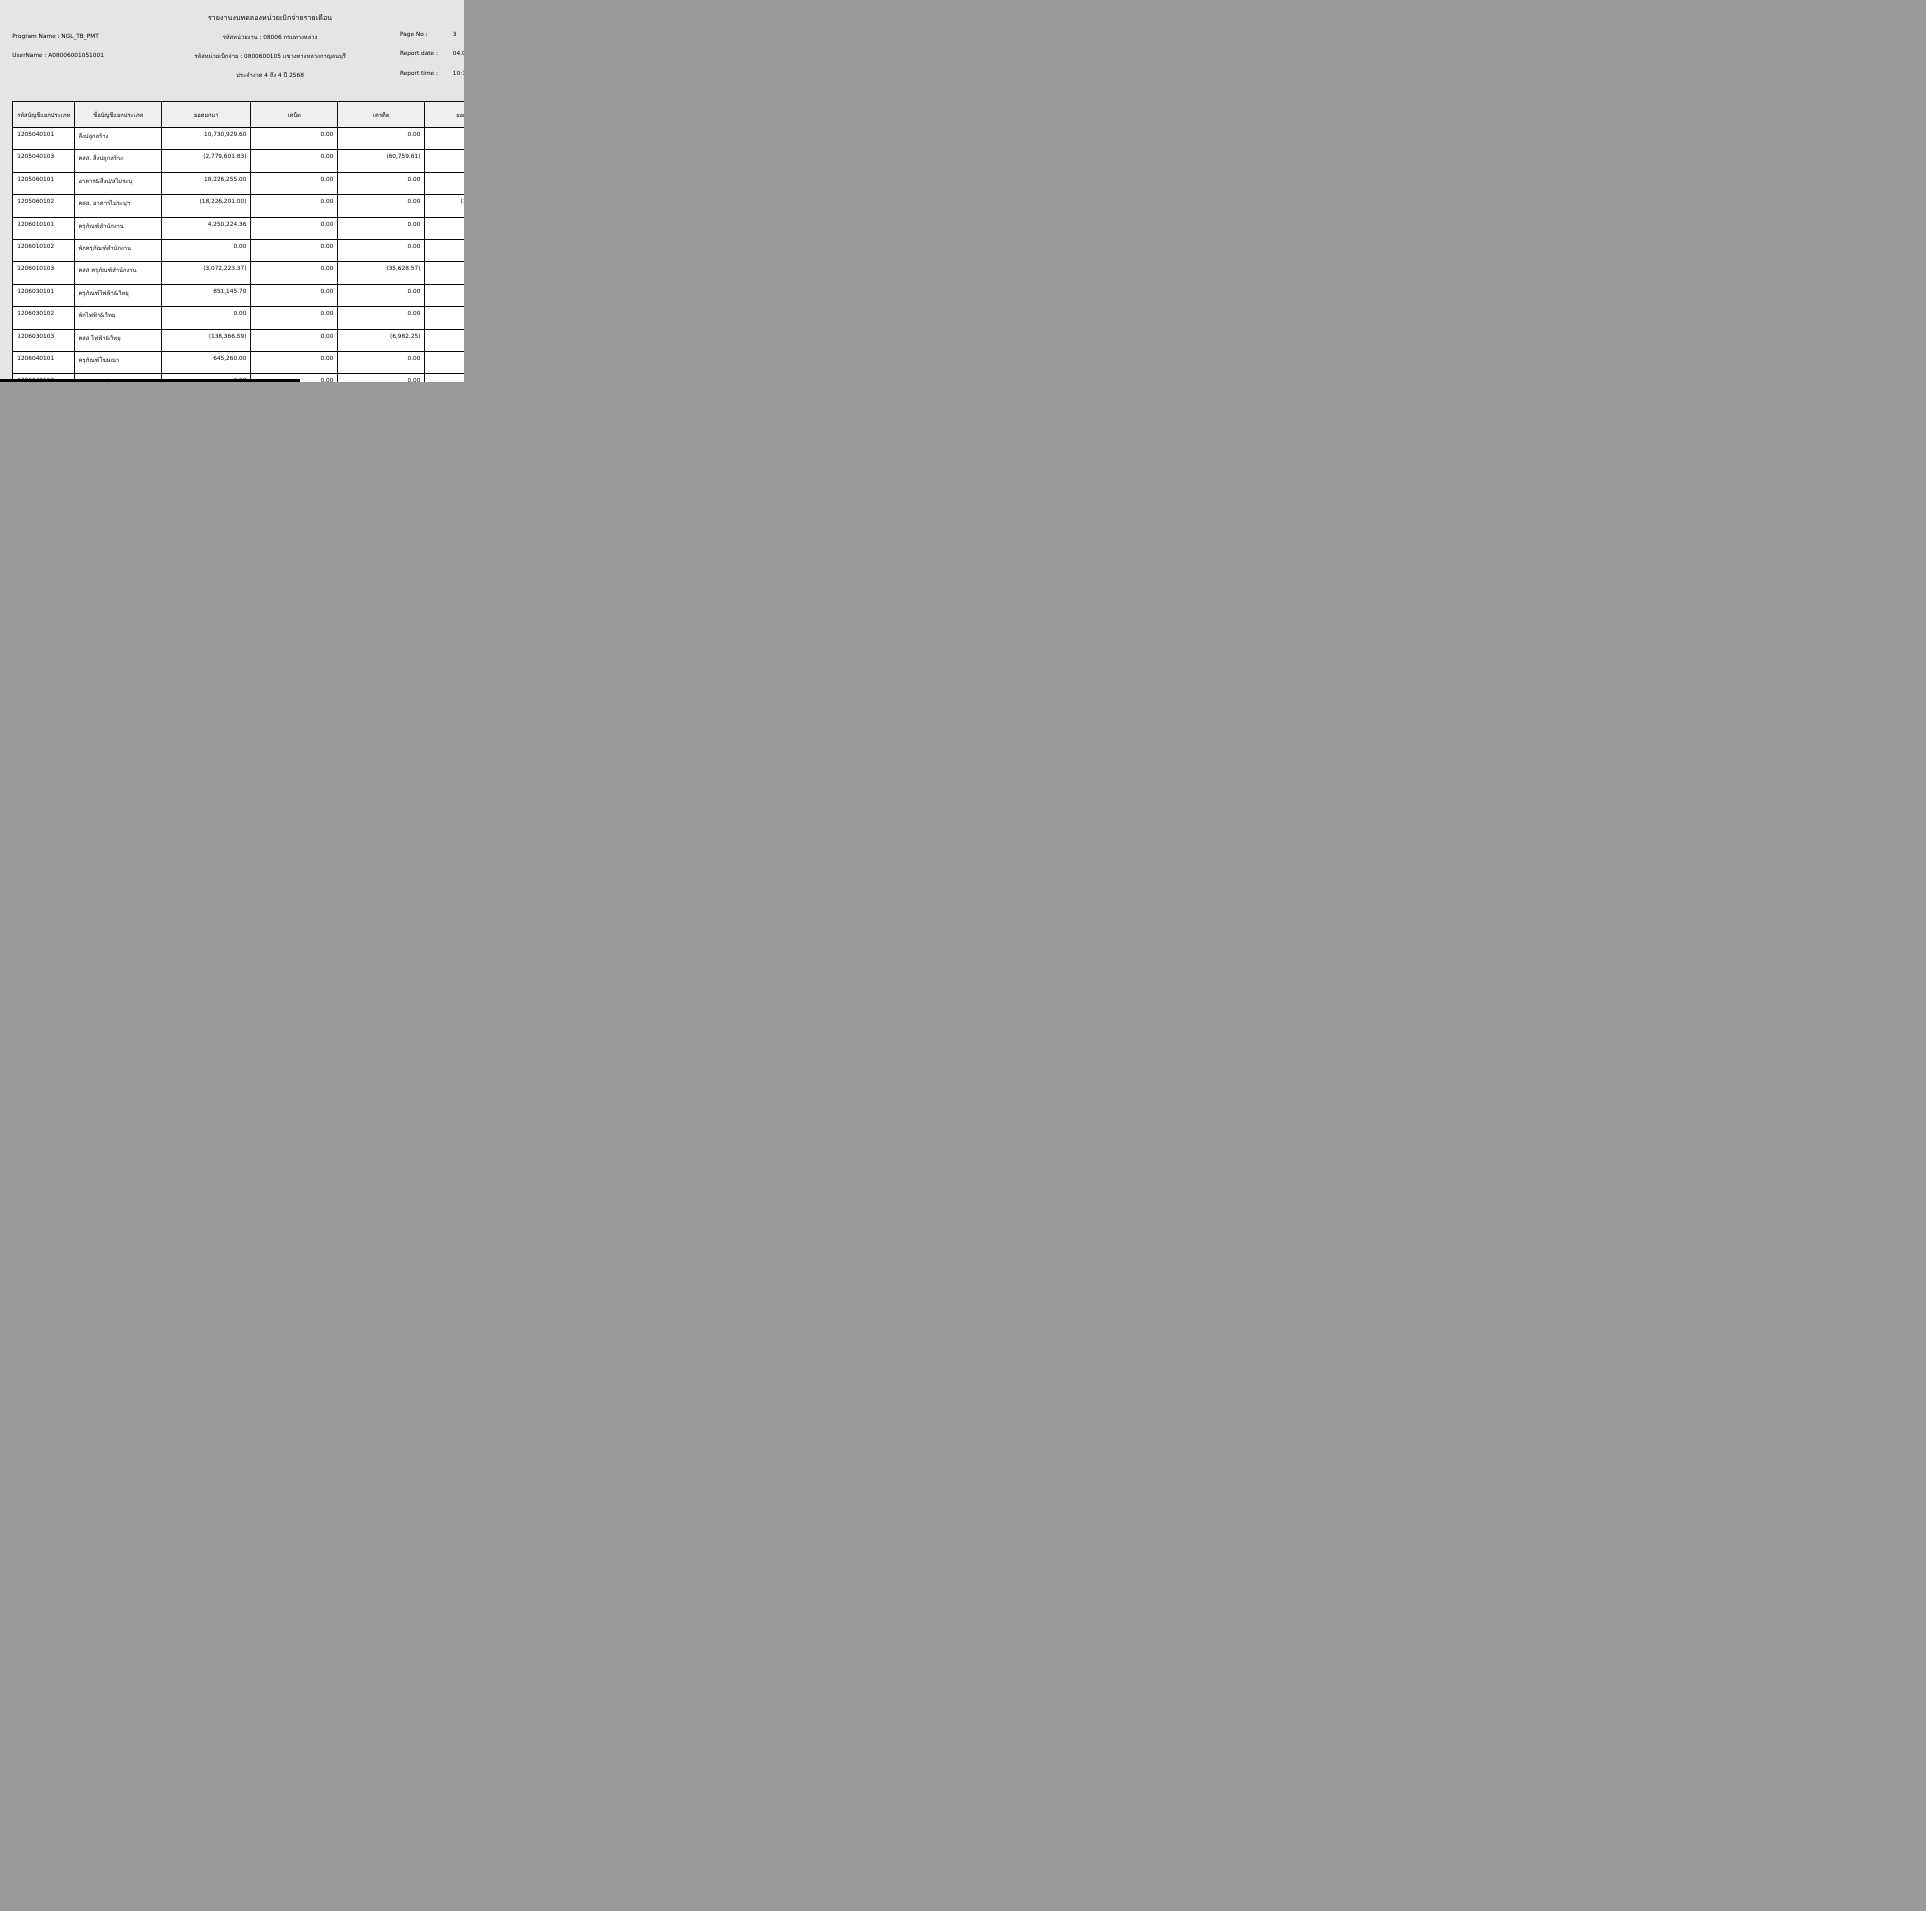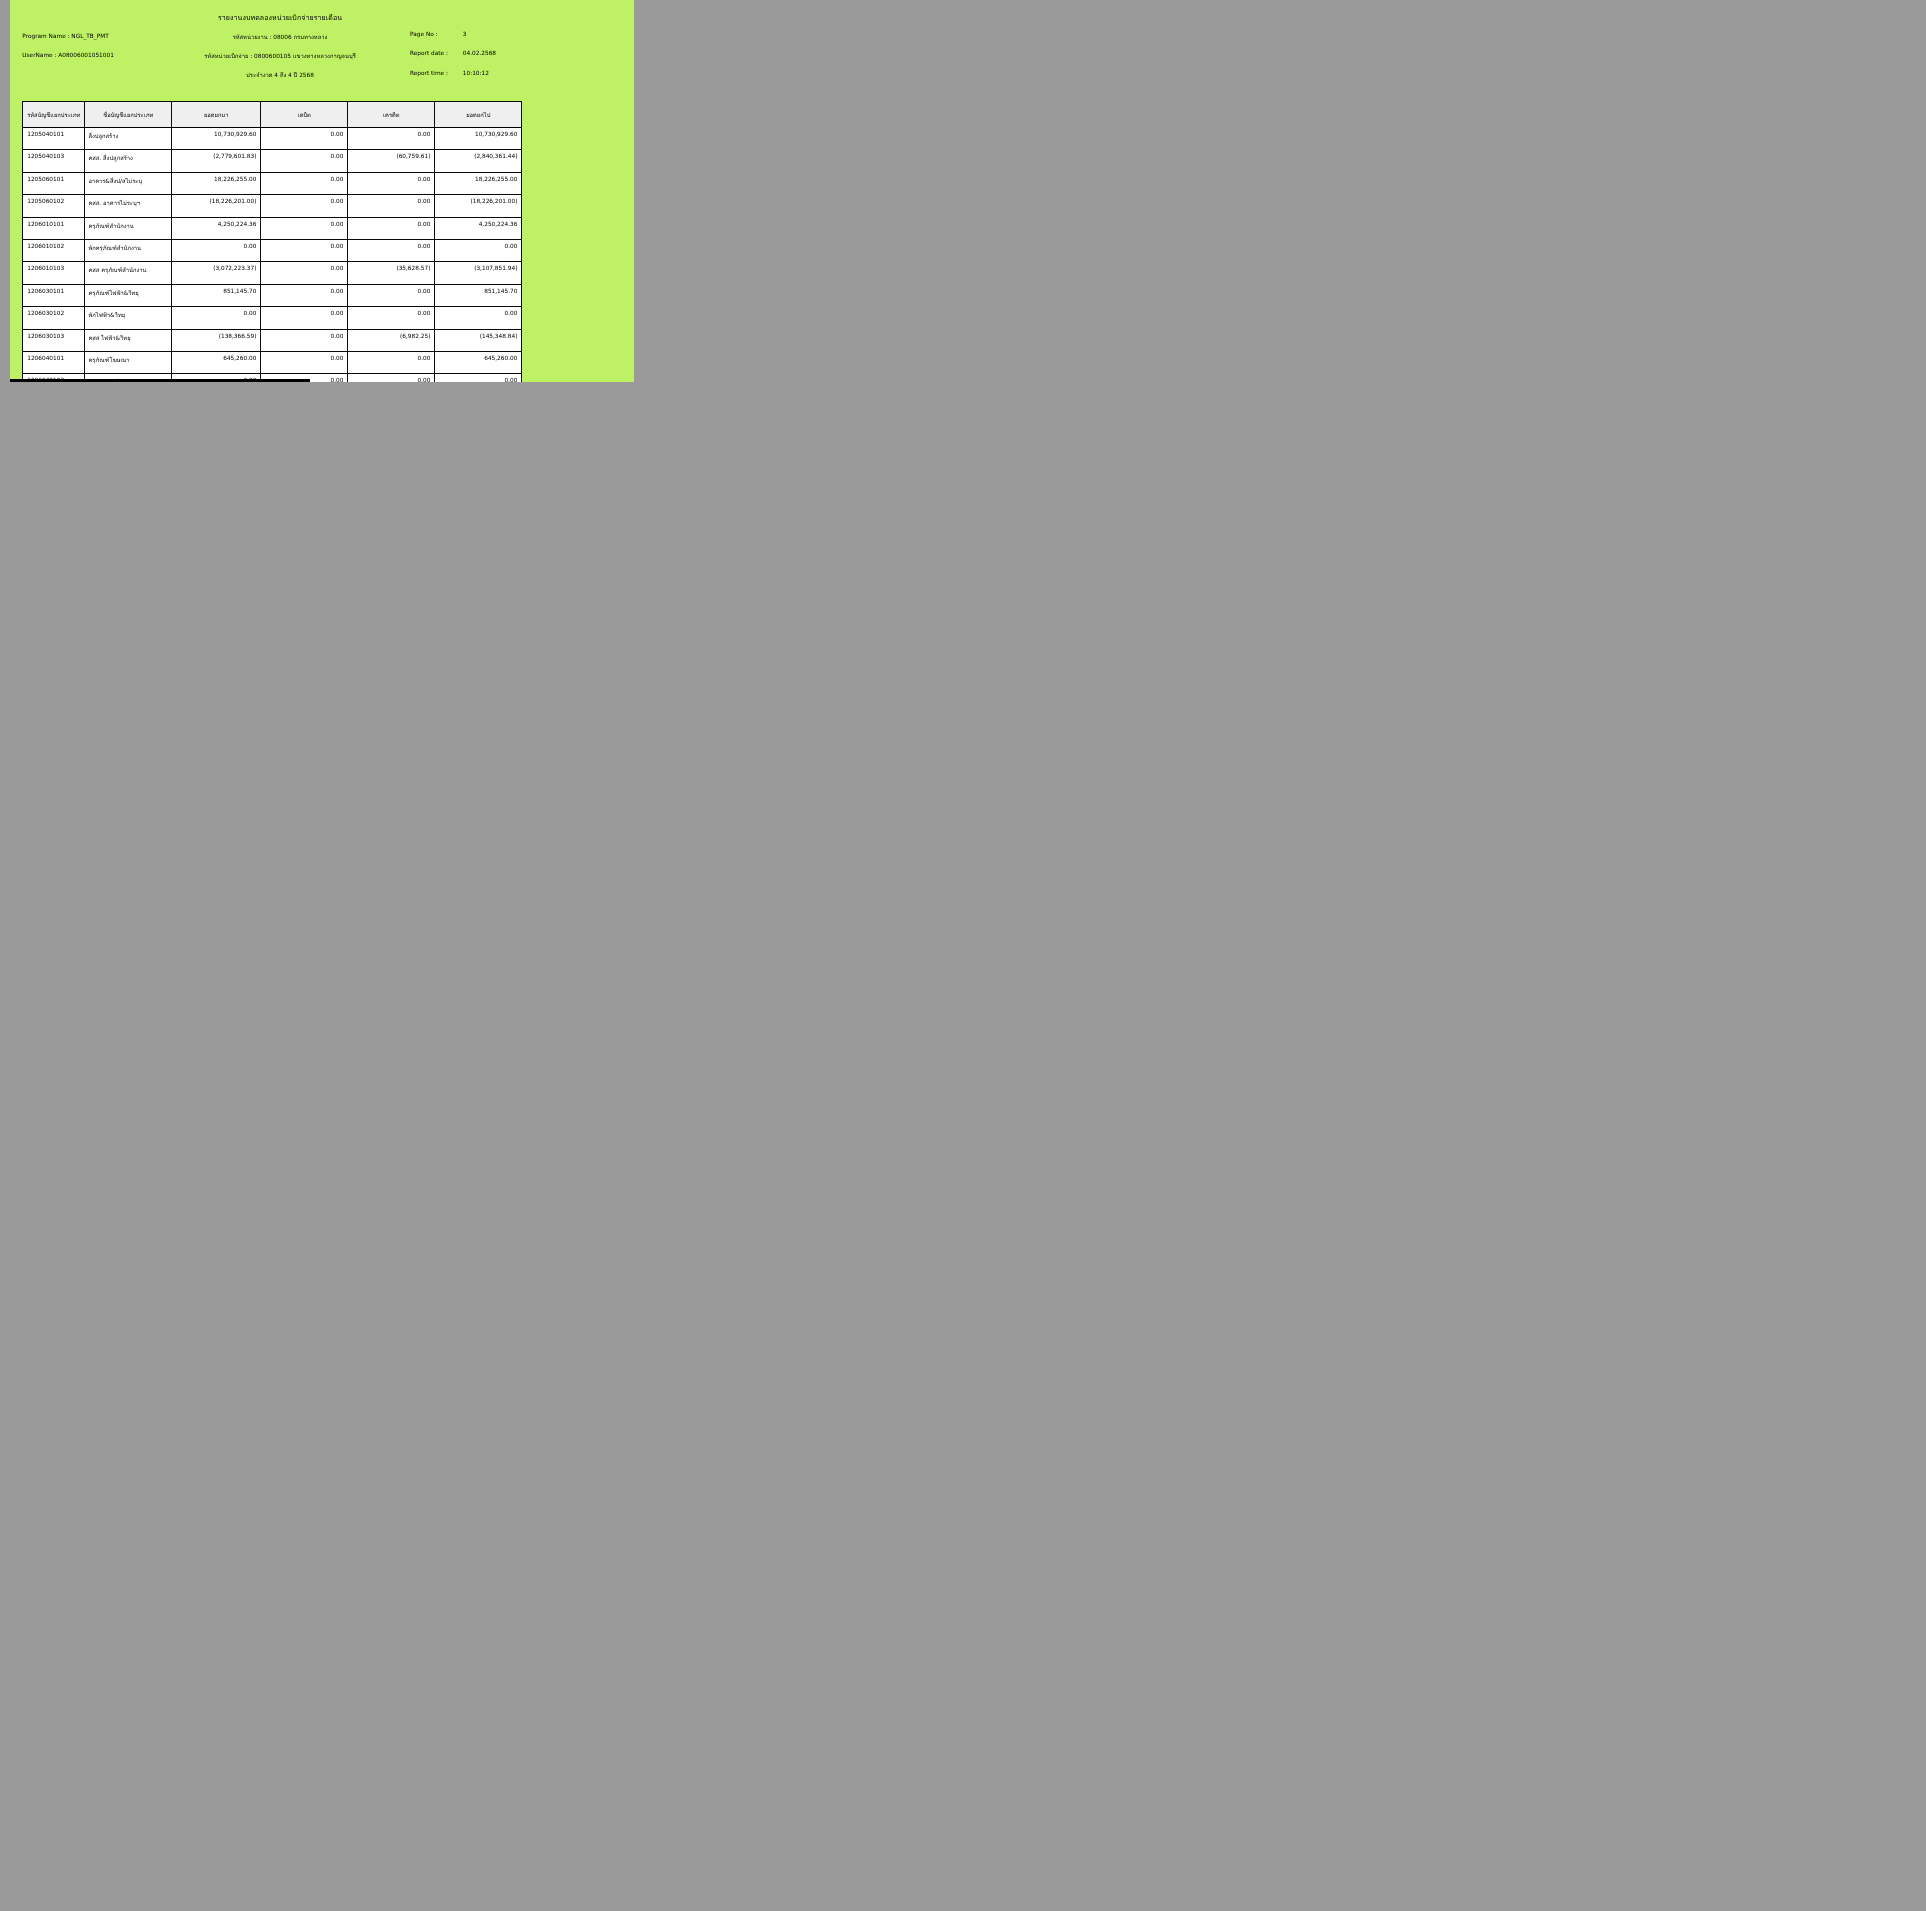--- a/index.html
+++ b/index.html
@@ -1,23 +1,22 @@
 <!DOCTYPE html>
 <html style="font-size:6.2px"><head>
 <meta charset="utf-8">
 <style>
   html,body{margin:0;padding:0;background:#9a9a9a;}
   .page{
     position:relative;
-    width:624px;height:382px;
-    background:#bef264;
+    width:464px;height:382px;
+    background:#e5e5e5;
     font-family:"DejaVu Sans","Liberation Sans",sans-serif;
     color:#000;
     overflow:hidden;
-    margin-left:10px;
   }
   .title{
     position:absolute;top:11.6px;left:0;width:540px;
     text-align:center;font-size:7px;letter-spacing:0.1px;
   }
   .meta-line{position:absolute;font-size:5.8px;white-space:nowrap;}
   .lbl{display:inline-block;}
   .meta-left-1{left:12.3px;top:33px;}
   .meta-left-2{left:12.3px;top:52px;}
   .meta-center{left:0;width:540px;text-align:center;}

